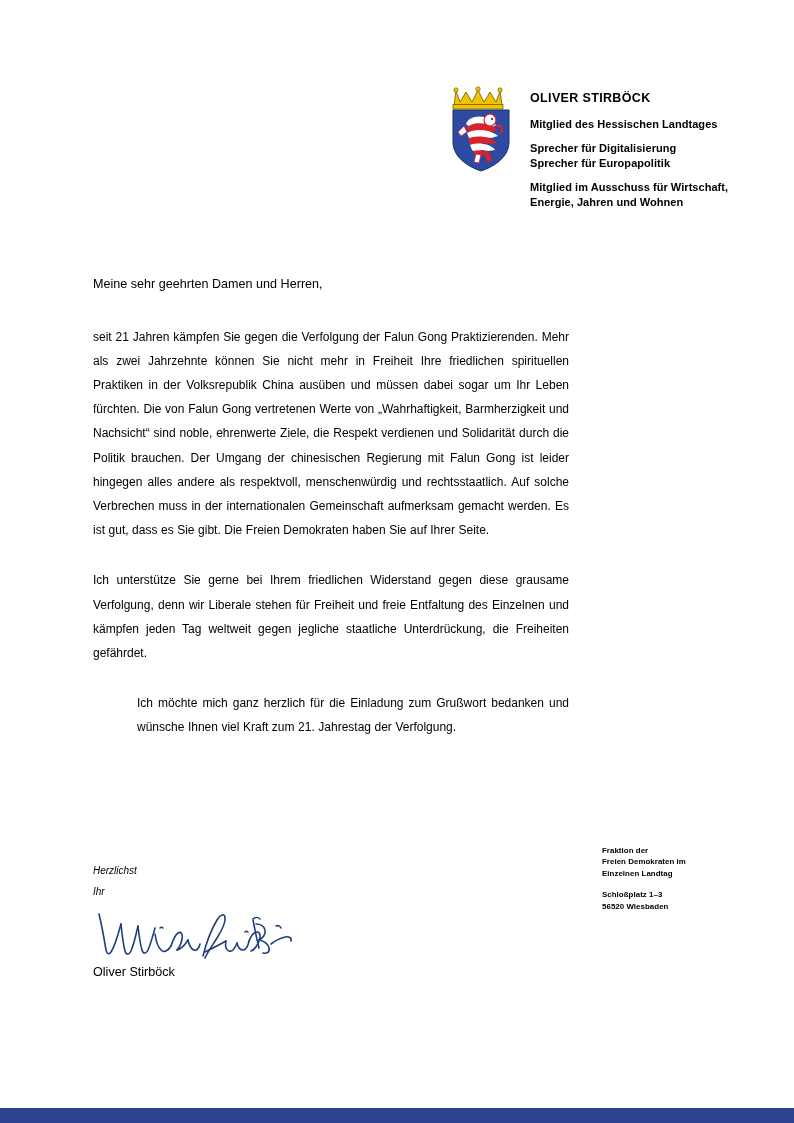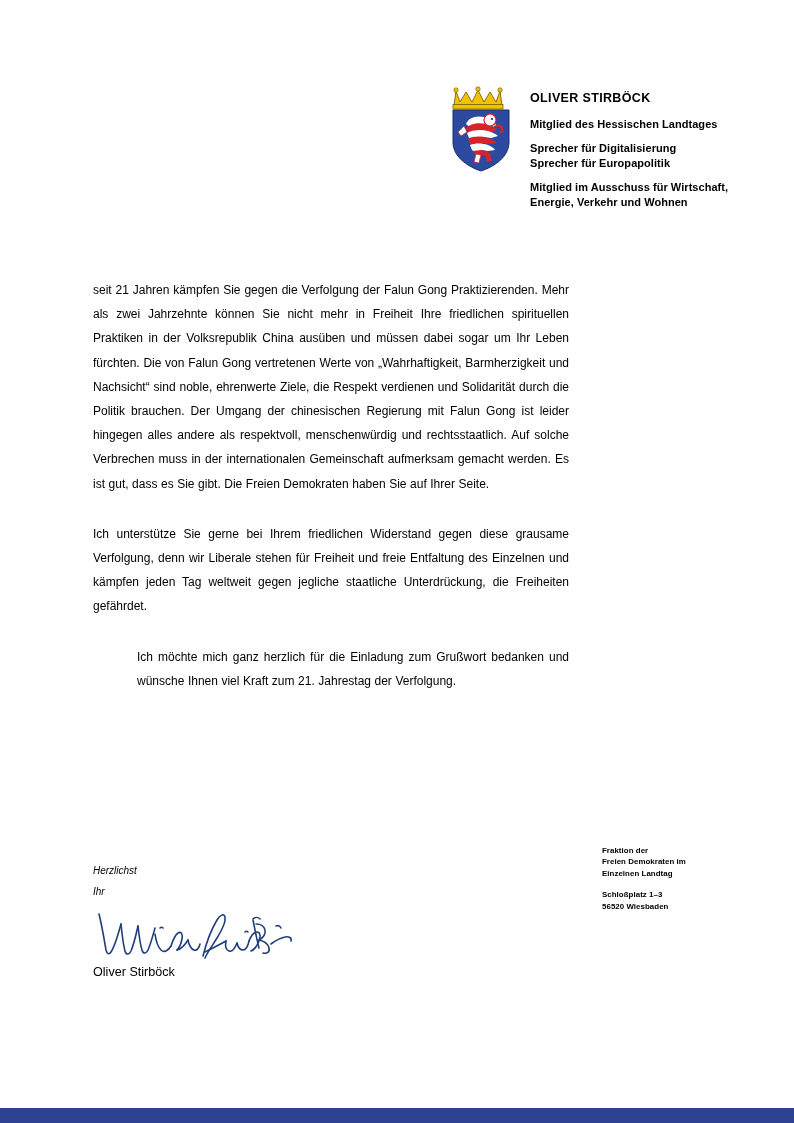--- a/index.html
+++ b/index.html
@@ -160,25 +160,26 @@
   </span>
 
   <div class="lh-text">
     <div class="lh-name">OLIVER STIRBÖCK</div>
     <div class="lh-role">Mitglied des Hessischen Landtages</div>
     <div class="lh-gap"></div>
     <div class="lh-role">Sprecher für Digitalisierung</div>
     <div class="lh-role">Sprecher für Europapolitik</div>
     <div class="lh-gap2"></div>
     <div class="lh-role">Mitglied im Ausschuss für Wirtschaft,</div>
-    <div class="lh-role">Energie, Verkehr und Wohnen</div>
+    <div class="lh-role">Energie, Jahren und Wohnen</div>
   </div>
 </div>
 
 <div class="letter-body">
+  <div class="salutation">Meine sehr geehrten Damen und Herren,</div>
   <p class="para">seit 21 Jahren kämpfen Sie gegen die Verfolgung der Falun Gong Praktizierenden. Mehr als zwei Jahrzehnte können Sie nicht mehr in Freiheit Ihre friedlichen spirituellen Praktiken in der Volksrepublik China ausüben und müssen dabei sogar um Ihr Leben fürchten. Die von Falun Gong vertretenen Werte von „Wahrhaftigkeit, Barmherzigkeit und Nachsicht“ sind noble, ehrenwerte Ziele, die Respekt verdienen und Solidarität durch die Politik brauchen. Der Umgang der chinesischen Regierung mit Falun Gong ist leider hingegen alles andere als respektvoll, menschenwürdig und rechtsstaatlich. Auf solche Verbrechen muss in der internationalen Gemeinschaft aufmerksam gemacht werden. Es ist gut, dass es Sie gibt. Die Freien Demokraten haben Sie auf Ihrer Seite.</p>
   <p class="para">Ich unterstütze Sie gerne bei Ihrem friedlichen Widerstand gegen diese grausame Verfolgung, denn wir Liberale stehen für Freiheit und freie Entfaltung des Einzelnen und kämpfen jeden Tag weltweit gegen jegliche staatliche Unterdrückung, die Freiheiten gefährdet.</p>
   <p class="para">Ich möchte mich ganz herzlich für die Einladung zum Grußwort bedanken und wünsche Ihnen viel Kraft zum 21. Jahrestag der Verfolgung.</p>
 </div>
 
 <div class="closing">
   <div class="closing-line">Herzlichst</div>
   <div class="closing-line">Ihr</div>
 
   <div class="signature-wrap">

